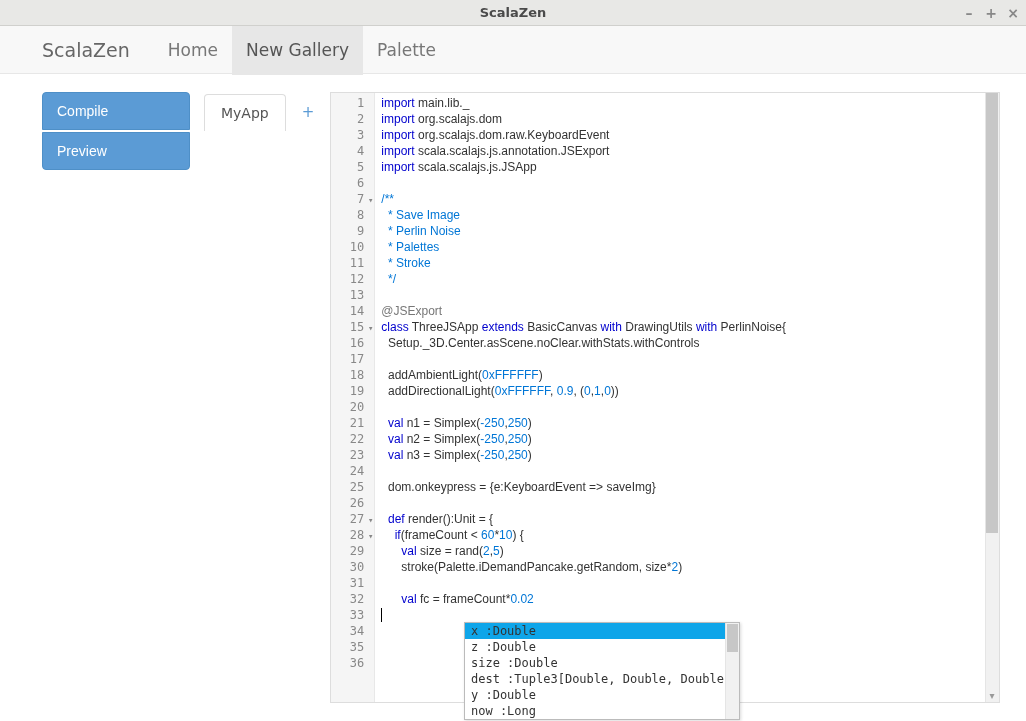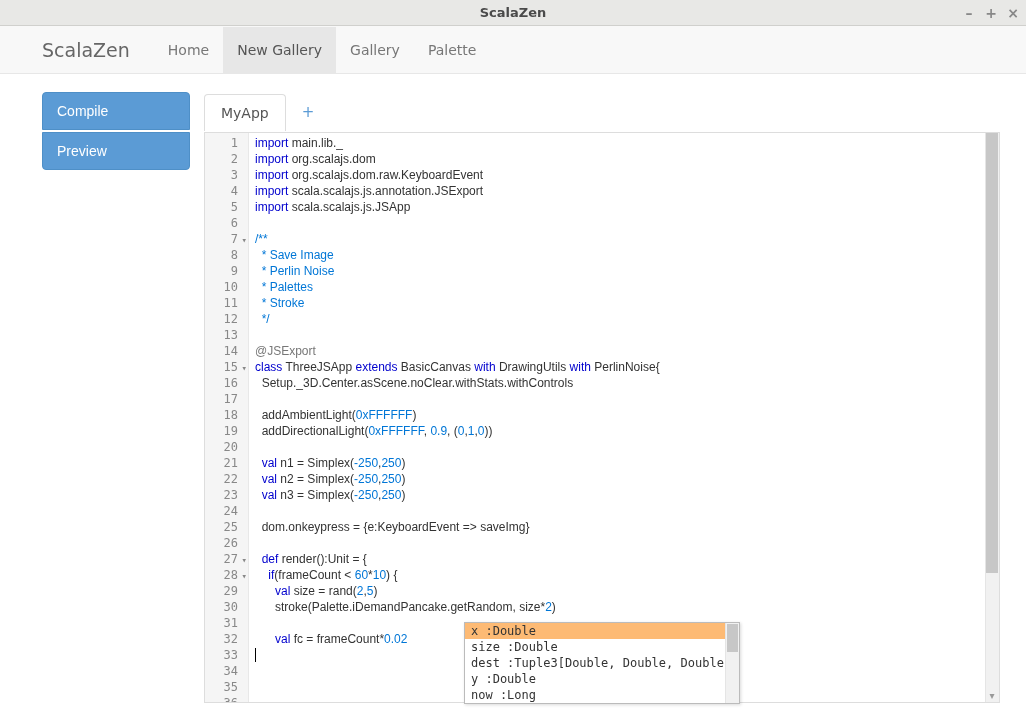--- a/index.html
+++ b/index.html
@@ -2,70 +2,69 @@
 <html><head>
 <meta charset="utf-8">
 <style>
 * { box-sizing: border-box; margin: 0; padding: 0; }
 html, body { width: 1026px; height: 721px; font-family: "DejaVu Sans", "Segoe UI", Arial, sans-serif; background: #fff; color: #333; overflow: hidden; }
 .titlebar { height: 26px; background: #e8e8e6; display: flex; align-items: center; justify-content: center; position: relative; border-bottom: 1px solid #d0d0cd; font-size: 13px; color: #4a4a4a; font-weight: bold; }
 .titlebar .controls { position: absolute; right: 6px; display: flex; gap: 8px; color: #888; font-size: 14px; }
 .titlebar .controls span { cursor: pointer; width: 14px; text-align: center; }
 .navbar { height: 48px; background: #f8f8f8; border-bottom: 1px solid #e7e7e7; display: flex; align-items: center; padding: 0 16px; }
 .navbar .brand { font-size: 19px; color: #666; margin-right: 24px; margin-left: 26px; }
-.navbar .navitem { padding: 15px 14px; font-size: 14px; color: #777; cursor: pointer; }
+.navbar .navitem { padding: 15px 14px; font-size: 17px; color: #777; cursor: pointer; }
 .navbar .navitem.active { background: #e7e7e7; color: #555; }
 .main { display: flex; padding: 18px 0 18px 42px; height: calc(100% - 74px); }
 .sidebar { width: 148px; display: flex; flex-direction: column; gap: 2px; }
 .btn { background: #5b9bd5; color: #fff; border: 1px solid #4e8fc7; border-radius: 4px; padding: 10px 14px; font-size: 14px; text-align: left; cursor: pointer; }
 .btn:first-child { border-radius: 4px 4px 0 0; }
 .btn:last-child { border-radius: 0 0 4px 4px; }
-.editor-area { flex: 1; margin-left: 14px; margin-right: 26px; display: flex; flex-direction: column; position: relative; }
+.editor-area { flex: 1; margin-left: 14px; margin-right: 26px; display: flex; flex-direction: row; position: relative; }
 .tabs { display: flex; align-items: center; height: 40px; }
 .tab { border: 1px solid #ddd; border-bottom: none; border-radius: 4px 4px 0 0; padding: 10px 16px; font-size: 14px; color: #555; background: #fff; cursor: pointer; }
 .tab-add { padding: 10px 16px; color: #5b9bd5; font-size: 15px; cursor: pointer; }
 .code-wrap { border: 1px solid #ddd; flex: 1; position: relative; display: flex; overflow: hidden; }
 .gutter { width: 44px; background: #f5f5f5; border-right: 1px solid #e8e8e8; font-family: "DejaVu Sans Mono", Consolas, monospace; font-size: 12px; color: #888; text-align: right; padding-top: 2px; line-height: 16px; }
 .gutter div { padding-right: 10px; position: relative; height: 16px; }
 .fold { position: absolute; right: 1px; top: 1px; font-size: 9px; color: #888; }
 .code { flex: 1; font-family: Liberation Sans, sans-serif; font-size: 12px; line-height: 16px; padding: 2px 0 2px 6px; white-space: pre; color: #333; overflow: hidden; }
 .code-line { height: 16px; }
 .cursor-line { background: transparent; position: relative; }
 .cursor-line::before { content: ""; position: absolute; left: 0; top: 1px; width: 1px; height: 14px; background: #000; }
 .kw { color: #0000cd; }
 .str, .num, .comment { color: #0076d6; }
 .comment { color: #0076d6; }
 .anno { color: #777; }
 .scroll-corner { position: absolute; right: 0; top: 0; bottom: 0; width: 14px; background: #f1f1f1; border-left: 1px solid #e5e5e5; }
 .scroll-thumb { position: absolute; right: 1px; top: 0; width: 12px; height: 440px; background: #c7c7c7; border-radius: 0; }
 .scroll-arrow { position: absolute; right: 1px; bottom: 0; width: 12px; height: 14px; color: #999; font-size: 10px; display: flex; align-items: center; justify-content: center; }
 .autocomplete { position: absolute; left: 260px; top: 530px; width: 276px; background: #fff; border: 1px solid #bbb; box-shadow: 1px 1px 3px rgba(0,0,0,0.15); font-family: "DejaVu Sans Mono", Consolas, monospace; font-size: 12px; line-height: 16px; z-index: 10; }
 .autocomplete .item { padding: 0 6px; height: 16px; color: #333; cursor: pointer; }
-.autocomplete .item.sel { background: #fdba74; }
+.autocomplete .item.sel { background: #0ea5e9; }
 .autocomplete .ac-scroll { position: absolute; right: 0; top: 0; bottom: 0; width: 14px; background: #f1f1f1; border-left: 1px solid #e5e5e5; }
 .autocomplete .ac-thumb { position: absolute; right: 1px; top: 1px; width: 11px; height: 28px; background: #c7c7c7; }
 </style>
 </head>
 <body>
 
 <div class="titlebar">
   <span>ScalaZen</span>
   <div class="controls">
     <span>–</span>
     <span>+</span>
     <span>×</span>
   </div>
 </div>
 
 <div class="navbar">
   <div class="brand">ScalaZen</div>
   <div id="nav-items" style="display:flex;">
       <div class="navitem">Home</div>
       <div class="navitem active">New Gallery</div>
-      <div class="navitem">Gallery</div>
       <div class="navitem">Palette</div>
     </div>
 </div>
 
 <div class="main">
   <div class="sidebar">
     <button class="btn">Compile</button>
     <button class="btn">Preview</button>
   </div>
 
@@ -119,19 +118,20 @@
         <div class="scroll-thumb"></div>
         <div class="scroll-arrow">▾</div>
       </div>
     </div>
 
     <div class="autocomplete" id="autocomplete">
       <div class="ac-scroll">
         <div class="ac-thumb"></div>
       </div>
     <div class="item sel">x :Double</div>
+        <div class="item">z :Double</div>
         <div class="item">size :Double</div>
         <div class="item">dest :Tuple3[Double, Double, Double]</div>
         <div class="item">y :Double</div>
         <div class="item">now :Long</div>
       </div>
   </div>
 </div>
 
 </body></html>

